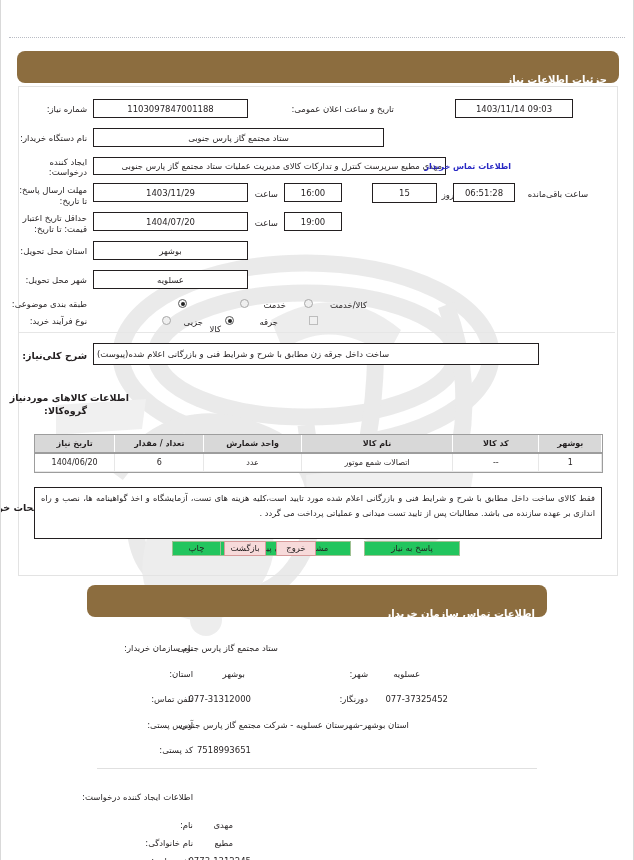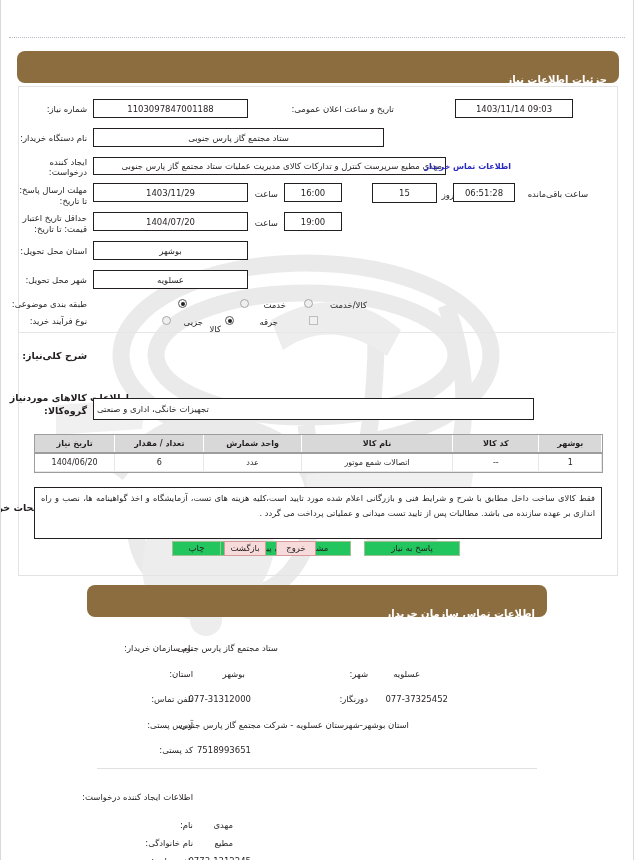--- a/index.html
+++ b/index.html
@@ -305,25 +305,25 @@
   <div class="lbl" style="right:546px; top:316px; width:72px;">نوع فرآیند خرید:</div>
   <div class="radio" style="right:462px; top:316px;"></div>
   <div class="lbl" style="right:430px; top:317px; width:28px;">جزیی</div>
   <div class="radio on" style="right:399px; top:316px;"></div>
   <div class="lbl" style="right:355px; top:317px; width:40px;">جرقه</div>
   <div class="chk" style="right:315px; top:316px;"></div>
 
   <div class="divider" style="left:18px; right:18px; top:332px;"></div>
 
   <div class="lbl bold" style="right:546px; top:350px; width:70px;">شرح کلی‌نیاز:</div>
+  <div class="fld rt" style="right:94px; top:343px; width:446px; height:22px; padding-right:8px;">ساخت داخل جرقه زن مطابق با شرح و شرایط فنی و بازرگانی اعلام شده(پیوست)</div>
 
   <div class="lbl bold" style="right:504px; top:392px; width:120px;">اطلاعات کالاهای موردنیاز</div>
 
   <div class="lbl bold" style="right:546px; top:405px; width:58px;">گروه‌کالا:</div>
-  <div class="fld rt" style="right:99px; top:398px; width:441px; height:22px; padding-right:8px;">تجهیزات خانگی، اداری و صنعتی</div>
 
   <table id="goods">
     <thead>
       <tr>
         <th style="width:34px;">بوشهر</th>
         <th style="width:90px;">کد کالا</th>
         <th style="width:238px;margin-left:44px;">نام کالا</th>
         <th style="width:80px;">واحد شمارش</th>
         <th style="width:64px;">تعداد / مقدار</th>
         <th style="width:62px;">تاریخ نیاز</th>

